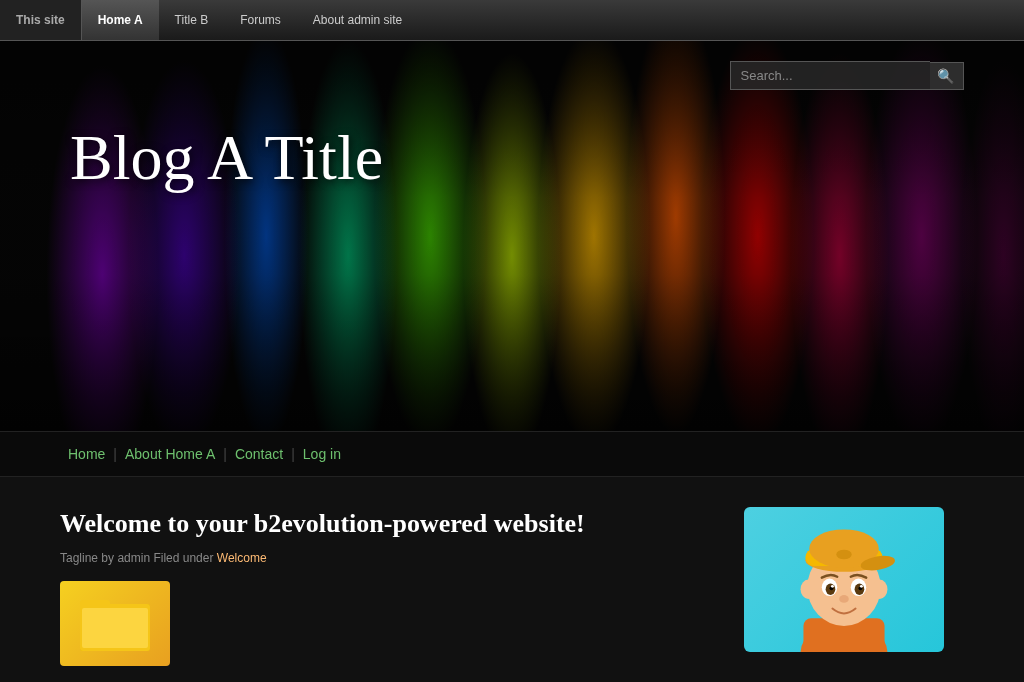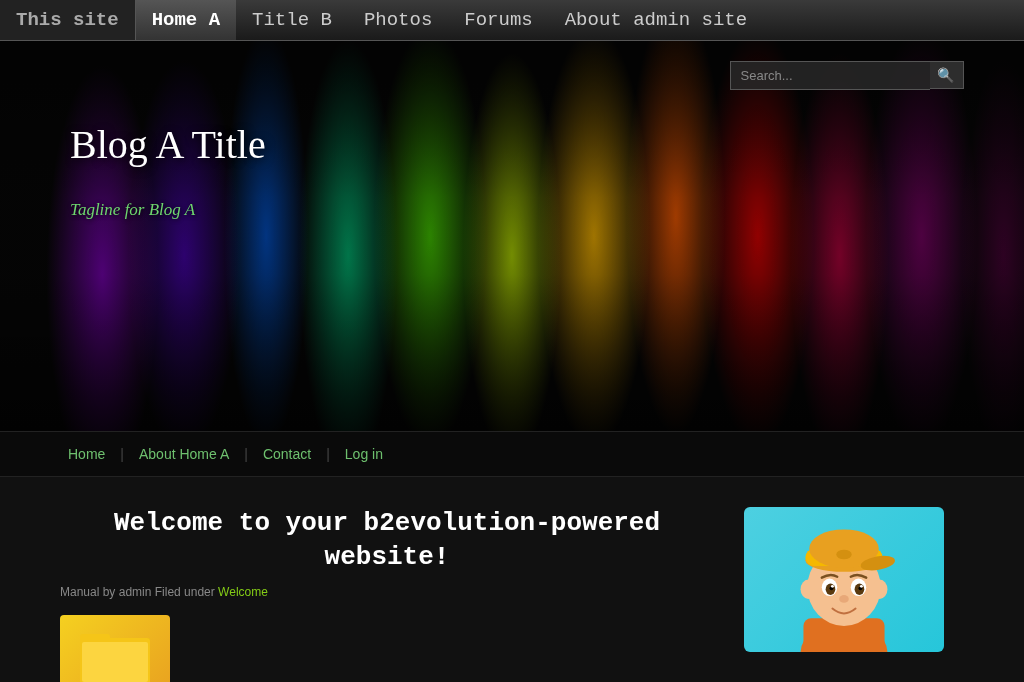--- a/index.html
+++ b/index.html
@@ -10,26 +10,25 @@
       background: linear-gradient(to bottom, #3a3a3a, #1a1a1a);
       border-bottom: 1px solid #555;
       height: 41px;
       display: flex;
       align-items: stretch;
     }
     .top-nav-item {
       padding: 12px 16px;
       display: flex;
       align-items: center;
-      font-size: 19px;
+      font-size: 12px;
       color: #ccc;
       cursor: pointer;
       text-decoration: none;
       white-space: nowrap;
-      font-family: Liberation Mono, monospace;
     }
     .top-nav-item.site-label {
       background: #222;
       color: #aaa;
       font-weight: bold;
       border-right: 1px solid #555;
     }
     .top-nav-item.active {
       background: linear-gradient(to bottom, #555, #333);
       color: #fff;
@@ -77,43 +76,43 @@
     }
 
     #hero-content {
       position: relative;
       z-index: 2;
       padding: 80px 70px 40px 70px;
     }
 
     #blog-title {
       font-family: Georgia, 'Times New Roman', serif;
-      font-size: 40px;
+      font-size: 64px;
       color: #fff;
       text-shadow: 2px 2px 8px rgba(0,0,0,0.8);
       font-weight: normal;
-      margin-bottom: 32px;
+      margin-bottom: 16px;
     }
 
     #blog-tagline {
       font-family: Georgia, 'Times New Roman', serif;
       font-style: italic;
       font-size: 17px;
       color: #6ed66e;
       text-shadow: 1px 1px 4px rgba(0,0,0,0.8);
     }
 
     
     #search-container {
       position: absolute;
       top: 20px;
       right: 60px;
       z-index: 3;
       display: flex;
-      align-items: flex-start;
+      align-items: flex-end;
     }
     #search-input {
       background: rgba(40,40,40,0.85);
       border: 1px solid #555;
       border-right: none;
       color: #aaa;
       padding: 6px 10px;
       font-size: 13px;
       width: 200px;
       outline: none;
@@ -131,21 +130,21 @@
 
     
     #secondary-nav {
       background: #0a0a0a;
       border-top: 1px solid #222;
       border-bottom: 1px solid #222;
       padding: 0 60px;
       height: 46px;
       display: flex;
       align-items: center;
-      gap: 7px;
+      gap: 0;
     }
     .sec-nav-item {
       color: #6ec06e;
       font-size: 14px;
       cursor: pointer;
       padding: 4px 8px;
       text-decoration: none;
     }
     .sec-nav-separator {
       color: #444;
@@ -158,37 +157,36 @@
       padding: 30px 60px;
       display: flex;
       gap: 30px;
     }
 
     #content-area {
       flex: 1;
     }
 
     #post-title {
-      font-family: Liberation Mono, monospace;
+      font-family: Liberation Serif, serif;
       font-size: 26px;
       color: #fff;
       font-weight: bold;
       line-height: 1.3;
       margin-bottom: 10px;
-      text-align: center;
     }
 
     #post-meta {
       font-size: 12px;
       color: #888;
       margin-bottom: 16px;
     }
 
     #post-meta .welcome-link {
-      color: #84cc16;
+      color: #fdba74;
       cursor: pointer;
     }
 
     
     #sidebar {
       width: 220px;
       flex-shrink: 0;
     }
 
     #avatar-container {
@@ -209,55 +207,53 @@
       height: 140px;
     }
   </style>
 </head>
 <body>
 
 <nav id="top-nav">
   <a class="top-nav-item site-label">This site</a>
   <a class="top-nav-item active">Home A</a>
   <a class="top-nav-item">Title B</a>
-  <a class="top-nav-item">Photos</a>
   <a class="top-nav-item">Forums</a>
   <a class="top-nav-item">About admin site</a>
 </nav>
 
 <div id="hero">
   <div id="hero-bg"></div>
   <div id="hero-overlay"></div>
 
   <div id="search-container">
     <input id="search-input" type="text" placeholder="Search..." style="">
     <button id="search-button">🔍</button>
   </div>
 
   <div id="hero-content">
     <h1 id="blog-title">Blog A Title</h1>
-    <p id="blog-tagline">Tagline for Blog A</p>
   </div>
 </div>
 
 <nav id="secondary-nav">
   <a class="sec-nav-item">Home</a>
   <span class="sec-nav-separator">|</span>
   <a class="sec-nav-item">About Home A</a>
   <span class="sec-nav-separator">|</span>
   <a class="sec-nav-item">Contact</a>
   <span class="sec-nav-separator">|</span>
   <a class="sec-nav-item">Log in</a>
 </nav>
 
 <div id="main-content">
   <div id="content-area">
     <h2 id="post-title">Welcome to your b2evolution-powered website!</h2>
     <p id="post-meta">
-      <span>Manual by </span><span>admin</span><span> Filed under </span><span class="welcome-link">Welcome</span>
+      <span>Tagline by </span><span>admin</span><span> Filed under </span><span class="welcome-link">Welcome</span>
     </p>
 
     <div style="margin-top: 10px;">
       <div style="width:110px; height:85px; background: linear-gradient(135deg, #f5d020, #e8a020); border-radius:4px; display:flex; align-items:center; justify-content:center; position:relative;">
 
         <svg width="70" height="55" viewBox="0 0 70 55">
           <rect x="0" y="8" width="70" height="47" rx="3" fill="#e6b800"></rect>
           <rect x="0" y="8" width="70" height="47" rx="3" fill="#f5c518"></rect>
           <rect x="0" y="4" width="30" height="12" rx="3" fill="#f5c518"></rect>
           <rect x="2" y="12" width="66" height="40" rx="2" fill="#fcd540"></rect>

